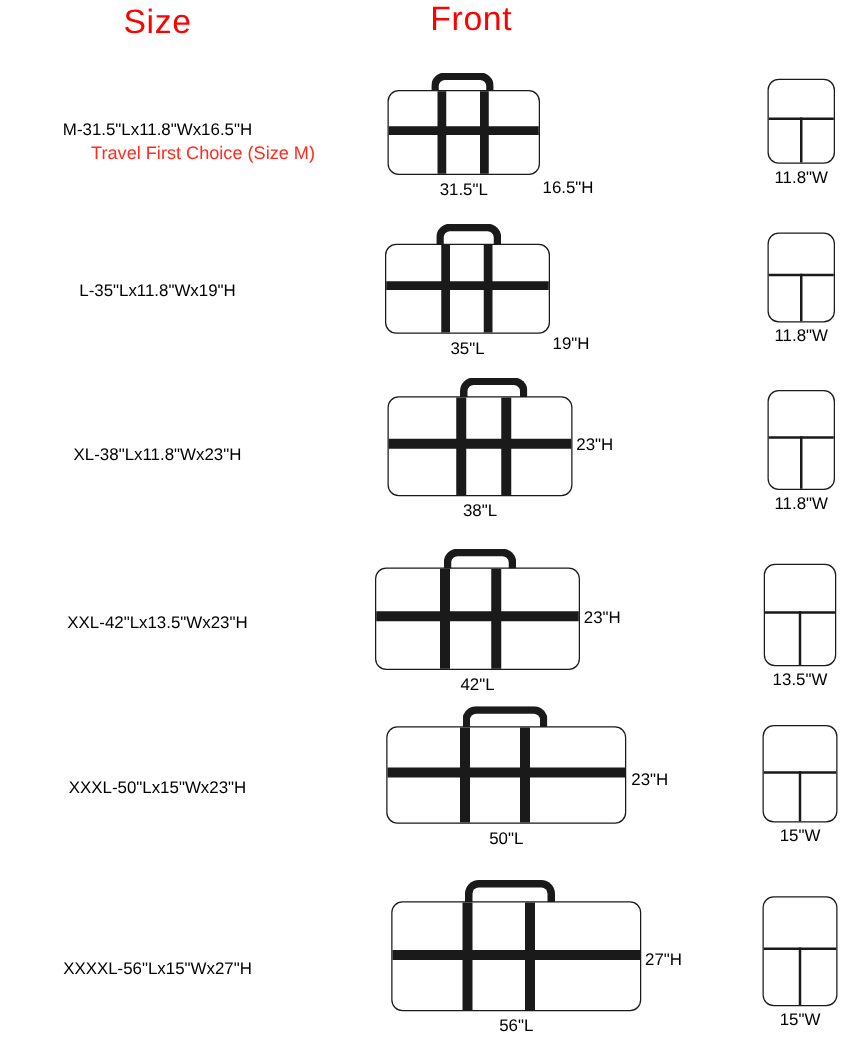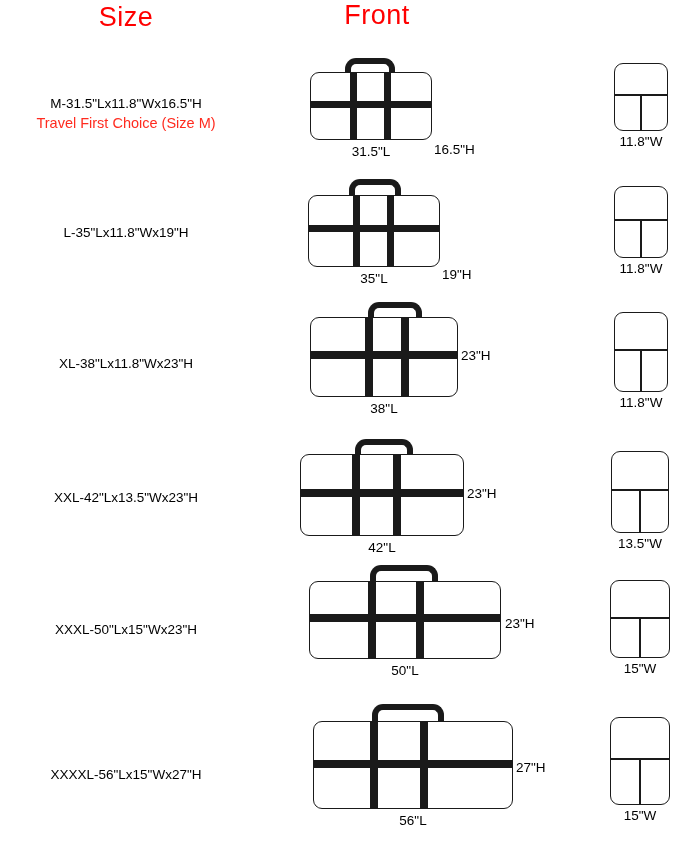--- a/index.html
+++ b/index.html
@@ -54,21 +54,21 @@
     text-align: center;
     font-size: 13.5px;
     line-height: 19px;
     color: #000000;
     white-space: nowrap;
   }
   .size-sub {
     position: absolute;
     left: 0;
     width: 252px;
-    text-align: center;
+    text-align: right;
     font-size: 14.5px;
     line-height: 19px;
     color: #ff2b1f;
     white-space: nowrap;
   }
 
   
   .bag {
     position: absolute;
     box-sizing: border-box;

